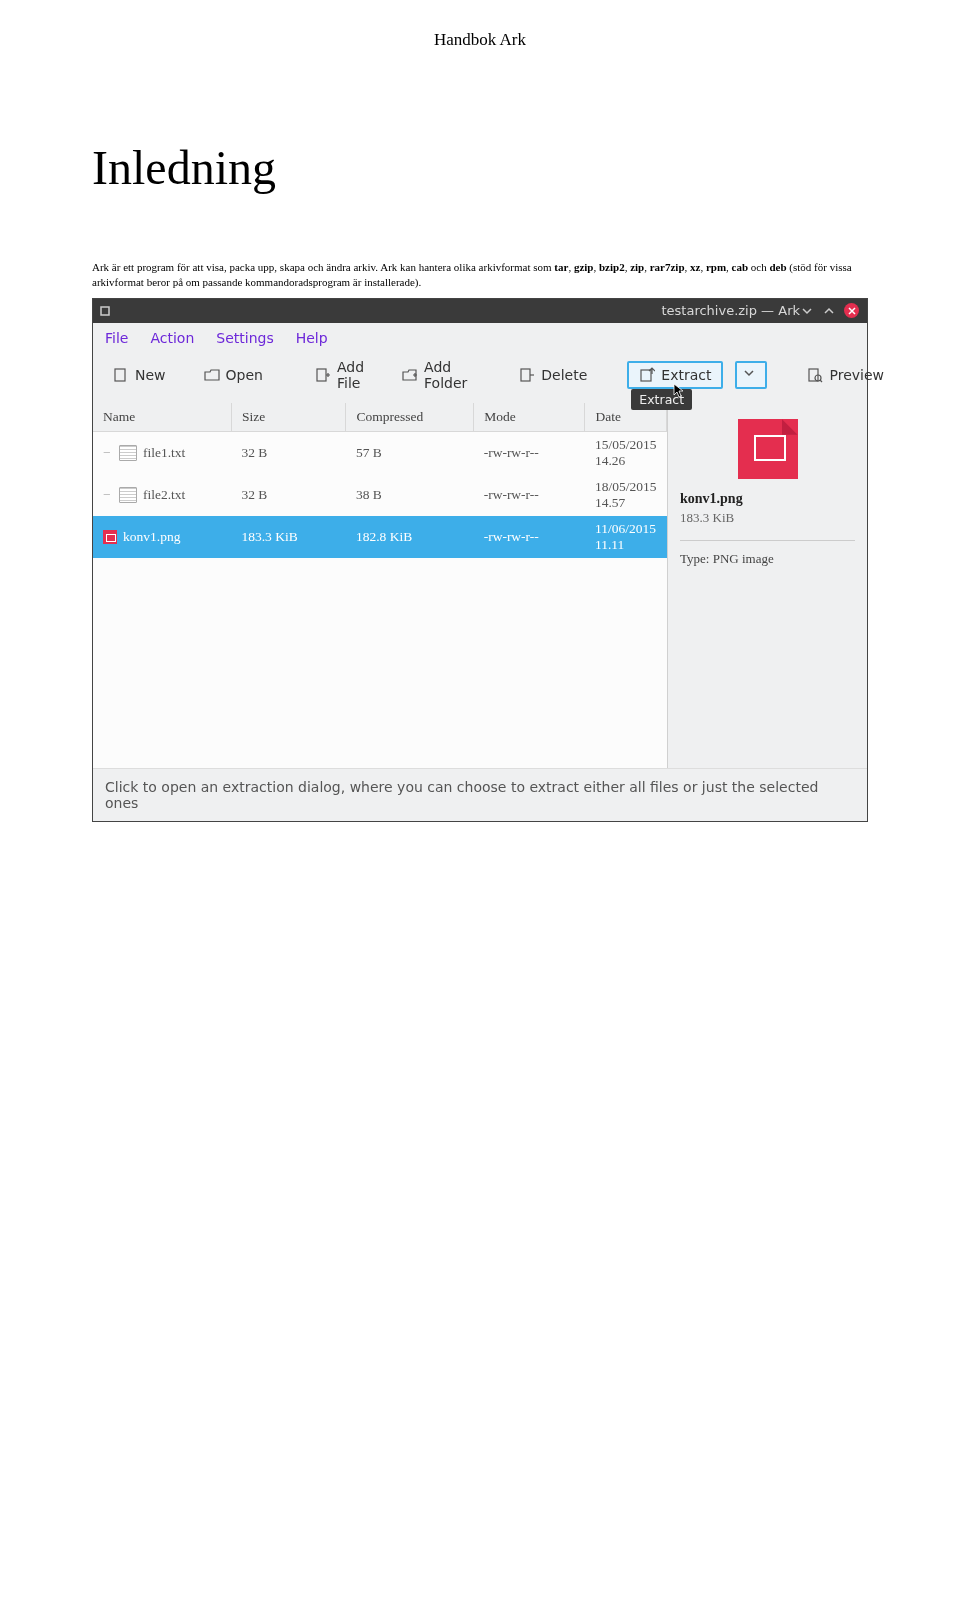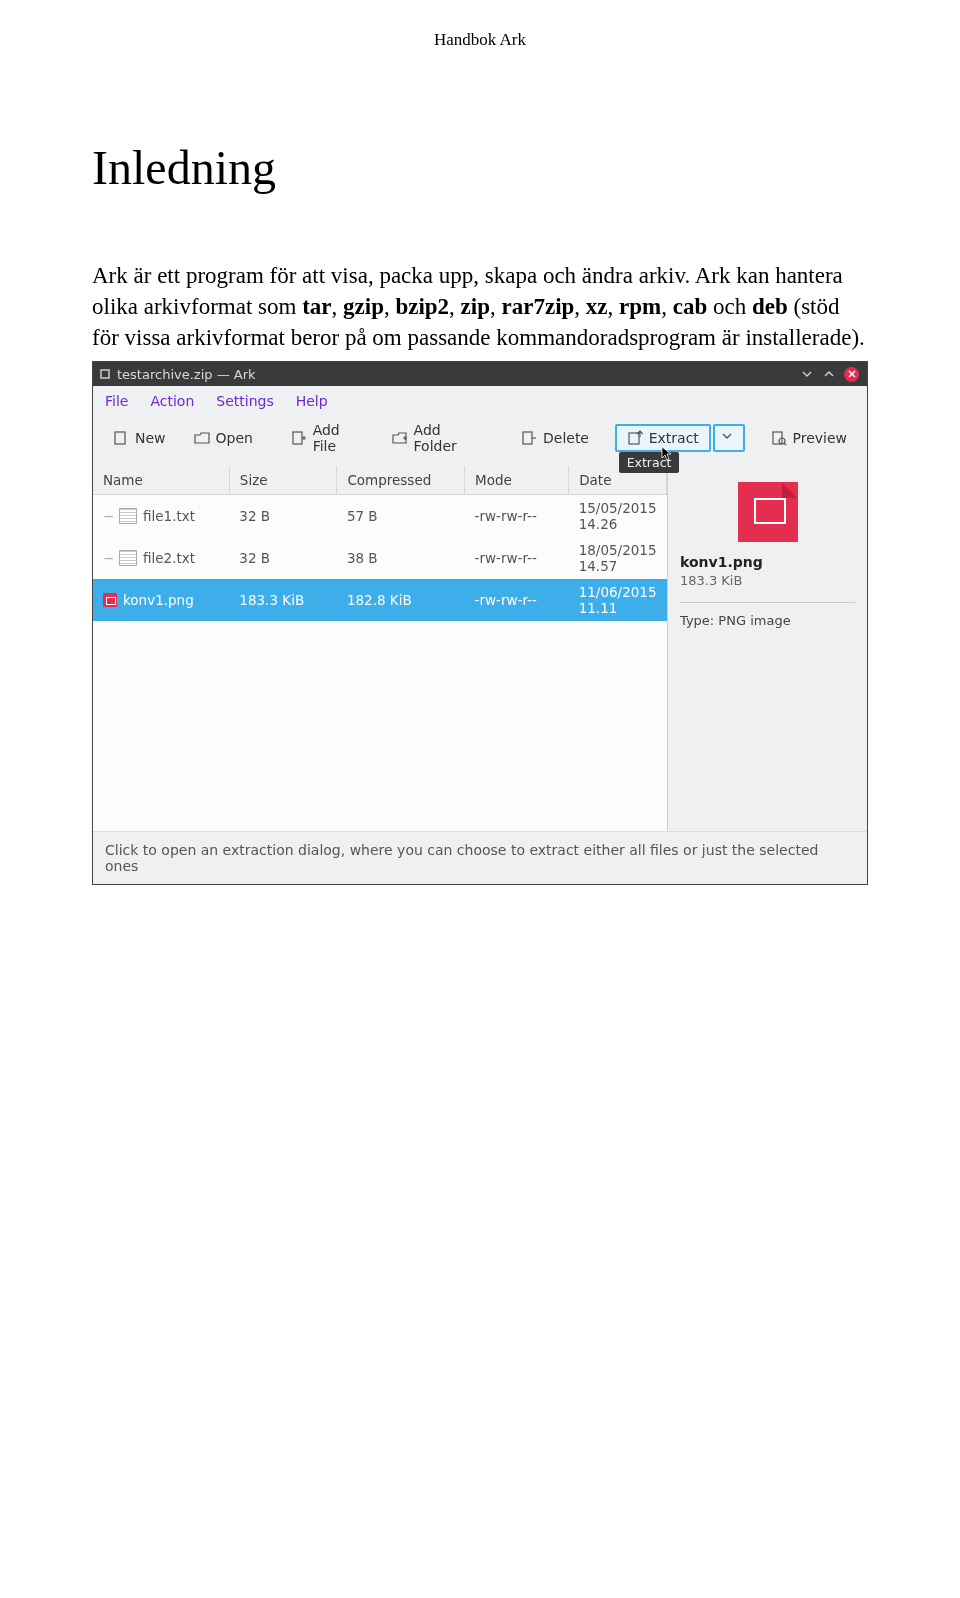--- a/index.html
+++ b/index.html
@@ -22,21 +22,21 @@
     font-size: 36px;
     font-weight: bold;
     margin-bottom: 42px;
   }
   .chapter-title {
     font-size: 48px;
     font-weight: normal;
     margin-bottom: 65px;
   }
   .body-p {
-    font-size: 23px;
+    font-size: 11px;
     line-height: 1.35;
     margin: 12px 0 6px 0;
   }
   .body-p .b { font-weight: bold; }
   .screenshot {
     margin-top: 8px;
     font-family: 'DejaVu Sans', 'Segoe UI', Arial, sans-serif;
     font-size: 13px;
     color: #3c3c3c;
     border: 1px solid #444;
@@ -45,34 +45,34 @@
   
   .tb {
     display: flex;
     align-items: center;
     background: #3a3a3a;
     color: #d8d8d8;
     height: 24px;
     font-size: 13px;
   }
   .tb-left { width: 24px; display:flex; align-items:center; justify-content:center; }
-  .tb-title { flex: 1; text-align: left; }
+  .tb-title { flex: 1; text-align: right; }
   .tb-ctrls { display:flex; gap:8px; padding-right:8px; align-items:center; }
   .tb-ico { width:14px; height:14px; display:inline-flex; align-items:center; justify-content:center; }
   .tb-x { background:#e42e4f; border-radius:50%; width:15px; height:15px; color:#fff; }
   
   .winbody { background:#eff0f1; }
   .menubar { display:flex; gap:22px; padding:7px 12px 4px 12px; font-size:14px; color:#6d28d9; }
-  .toolbar { display:flex; align-items:center; gap:4px; padding:3px 8px 6px 8px; }
+  .toolbar { display:flex; align-items:center; gap:14px; padding:3px 8px 6px 8px; }
   .tbtn { display:flex; align-items:center; gap:6px; padding:4px 10px; border:2px solid transparent; border-radius:2px; font-size:14px; color:#333; }
   .tbtn .tico { width:16px; height:16px; display:inline-block; }
   .tbtn.sel { border-color:#3daee9; background:#eaf4fb;align-items:center; }
   .tbtn.sel-drop { border:2px solid #3daee9; background:#eaf4fb; padding:4px 6px; margin-left:-2px;}
   .tsep { width:6px; }
-  .content { display:flex; background:#8b5cf6; }
+  .content { display:flex; background:#8b5cf6;font-family:Liberation Serif, serif; }
   .filecol { flex:1; }
   .table { width:100%; border-collapse:collapse; font-size:13.5px; }
   .table th { text-align:left; font-weight:normal; color:#444; padding:6px 10px; background:#eff0f1; border-right:1px solid #d8d8d8; border-bottom:1px solid #d8d8d8;}
   .table td { padding:5px 10px; color:#555; }
   .table tr.row td { background:#fcfcfc; }
   .table tr.rowsel td { background:#3daee9; color:#fff; }
   .fname { display:flex; align-items:center; gap:6px; }
   .fico-txt { width:16px; height:14px; border:1px solid #aaa; border-radius:1px; background: repeating-linear-gradient(#ccc,#ccc 1px,#fff 1px,#fff 3px); display:inline-block;}
   .tree-tog { color:#aaa; width:10px; display:inline-block; }
   .fico-png { width:14px; height:14px; background:#e42e4f; display:inline-block; position:relative; }

